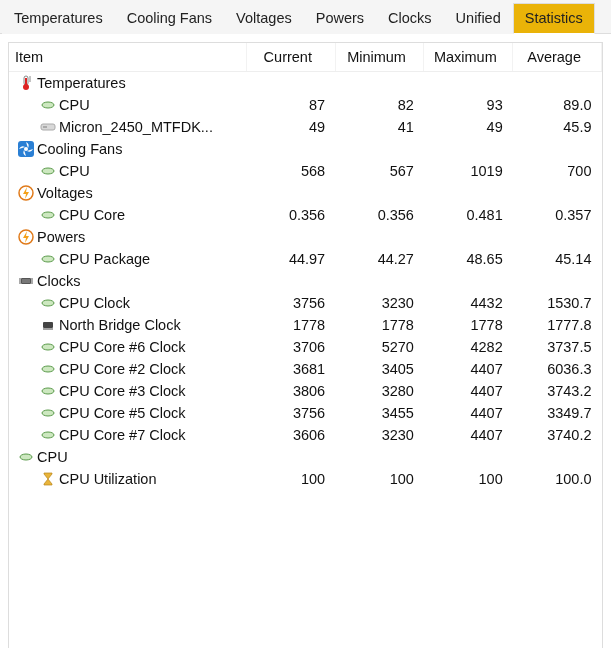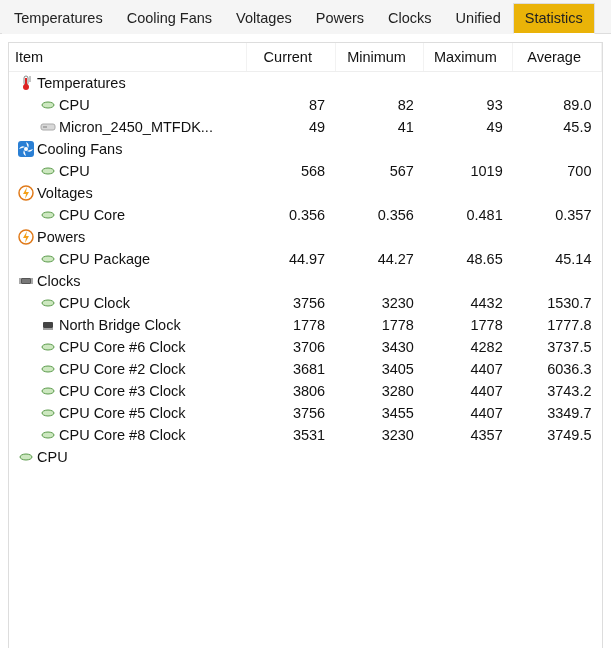--- a/index.html
+++ b/index.html
@@ -322,21 +322,21 @@
           <td>
             <span class="indent1" style="display: inline-block; width: 22px;"></span>
             <span class="ico">
               <svg viewBox="0 0 16 16">
                 <ellipse cx="8" cy="8" rx="6" ry="3" fill="#cde8c0" stroke="#5a9a4a"></ellipse>
               </svg>
             </span>
             <span>CPU Core #6 Clock</span>
           </td>
           <td>3706</td>
-          <td>3430</td>
+          <td>5270</td>
           <td>4282</td>
           <td>3737.5</td>
         </tr>
         <tr>
           <td>
             <span class="indent1" style="display: inline-block; width: 22px;"></span>
             <span class="ico">
               <svg viewBox="0 0 16 16">
                 <ellipse cx="8" cy="8" rx="6" ry="3" fill="#cde8c0" stroke="#5a9a4a"></ellipse>
               </svg>
@@ -379,37 +379,52 @@
           <td>3349.7</td>
         </tr>
         <tr>
           <td>
             <span class="indent1" style="display: inline-block; width: 22px;"></span>
             <span class="ico">
               <svg viewBox="0 0 16 16">
                 <ellipse cx="8" cy="8" rx="6" ry="3" fill="#cde8c0" stroke="#5a9a4a"></ellipse>
               </svg>
             </span>
-            <span>CPU Core #8 Clock</span>
-          </td>
-          <td>3531</td>
+            <span>CPU Core #7 Clock</span>
+          </td>
+          <td>3606</td>
           <td>3230</td>
-          <td>4357</td>
-          <td>3749.5</td>
+          <td>4407</td>
+          <td>3740.2</td>
         </tr>
         <tr>
           <td>
             <span class="indent0" style="display: inline-block; width: 0px;"></span>
             <span class="ico">
               <svg viewBox="0 0 16 16">
                 <ellipse cx="8" cy="8" rx="6" ry="3" fill="#cde8c0" stroke="#5a9a4a"></ellipse>
               </svg>
             </span>
             <span>CPU</span>
           </td>
           <td></td>
           <td></td>
           <td></td>
           <td></td>
+        </tr>
+        <tr>
+          <td>
+            <span class="indent1" style="display: inline-block; width: 22px;"></span>
+            <span class="ico">
+              <svg viewBox="0 0 16 16">
+                <path d="M4 2 L12 2 L12 3 L8 8 L12 13 L12 14 L4 14 L4 13 L8 8 L4 3 Z" fill="#e8b43a" stroke="#b8841a" stroke-width="0.7"></path>
+              </svg>
+            </span>
+            <span>CPU Utilization</span>
+          </td>
+          <td>100</td>
+          <td>100</td>
+          <td>100</td>
+          <td>100.0</td>
         </tr>
       </tbody>
   </table>
 </div>
 
 </body></html>

